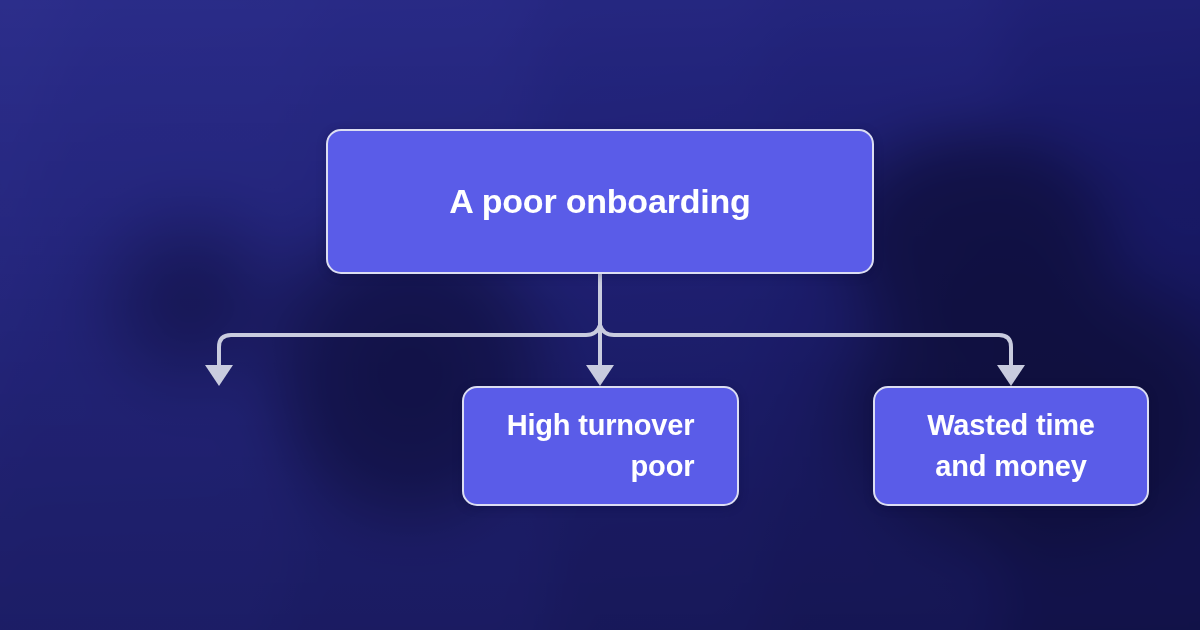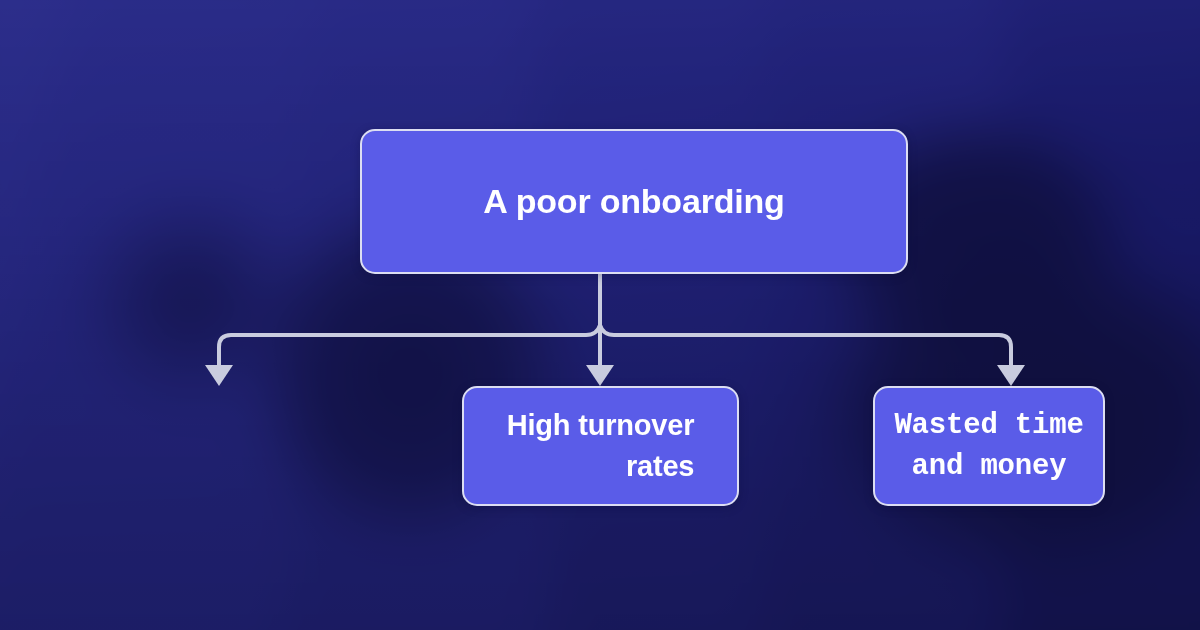--- a/index.html
+++ b/index.html
@@ -77,32 +77,31 @@
     box-shadow: 0 2px 10px rgba(10,10,50,0.28);
   }
   .node-root {
     left: 326px;
     top: 129px;
     width: 548px;
     height: 145px;
     font-size: 34px;
     line-height: 1.44;
     padding: 0 24px;
-    margin-left: 34px;
   }
   .node-child {
     top: 386px;
     height: 120px;
     font-size: 29px;
     line-height: 1.42;
     padding: 0 16px;
   }
   .node-child-1 { left: 81px;  width: 278px; }
   .node-child-2 { left: 462px; width: 277px; text-align: right; }
-  .node-child-3 { left: 873px; width: 232px; font-family: Liberation Mono, monospace; }
+  .node-child-3 { left: 873px; width: 276px; }
 </style>
 </head>
 <body>
 
 <div id="stage">
 
   <div class="bg-photo"></div>
   <div class="bg-tint"></div>
   <div class="bg-tint2"></div>
 
@@ -129,21 +128,21 @@
   <div class="node node-root">
     <span>
       <span>A poor onboarding</span><br>
     </span>
   </div>
 
 
   <div class="node node-child node-child-2">
     <span>
       <span>High turnover</span><br>
-      <span>rates</span>
+      <span>poor</span>
     </span>
   </div>
 
   <div class="node node-child node-child-3">
     <span>
       <span>Wasted time</span><br>
       <span>and money</span>
     </span>
   </div>
 

